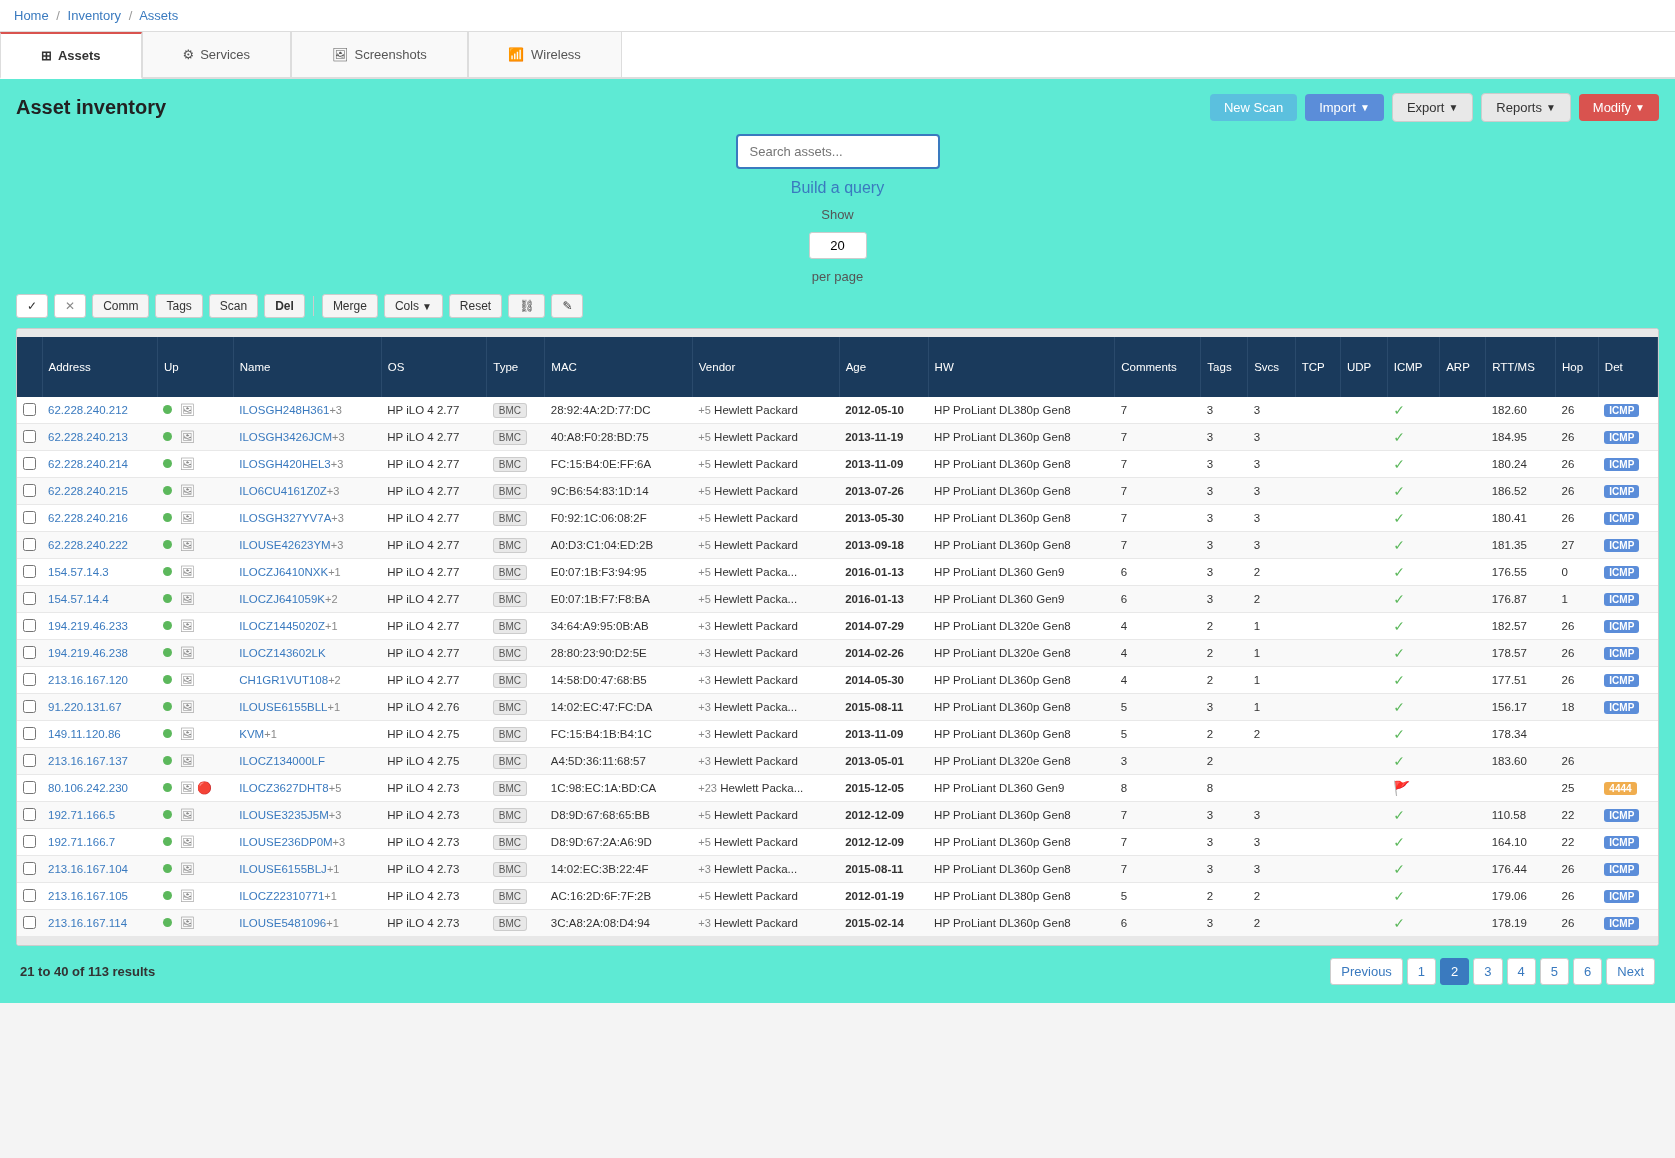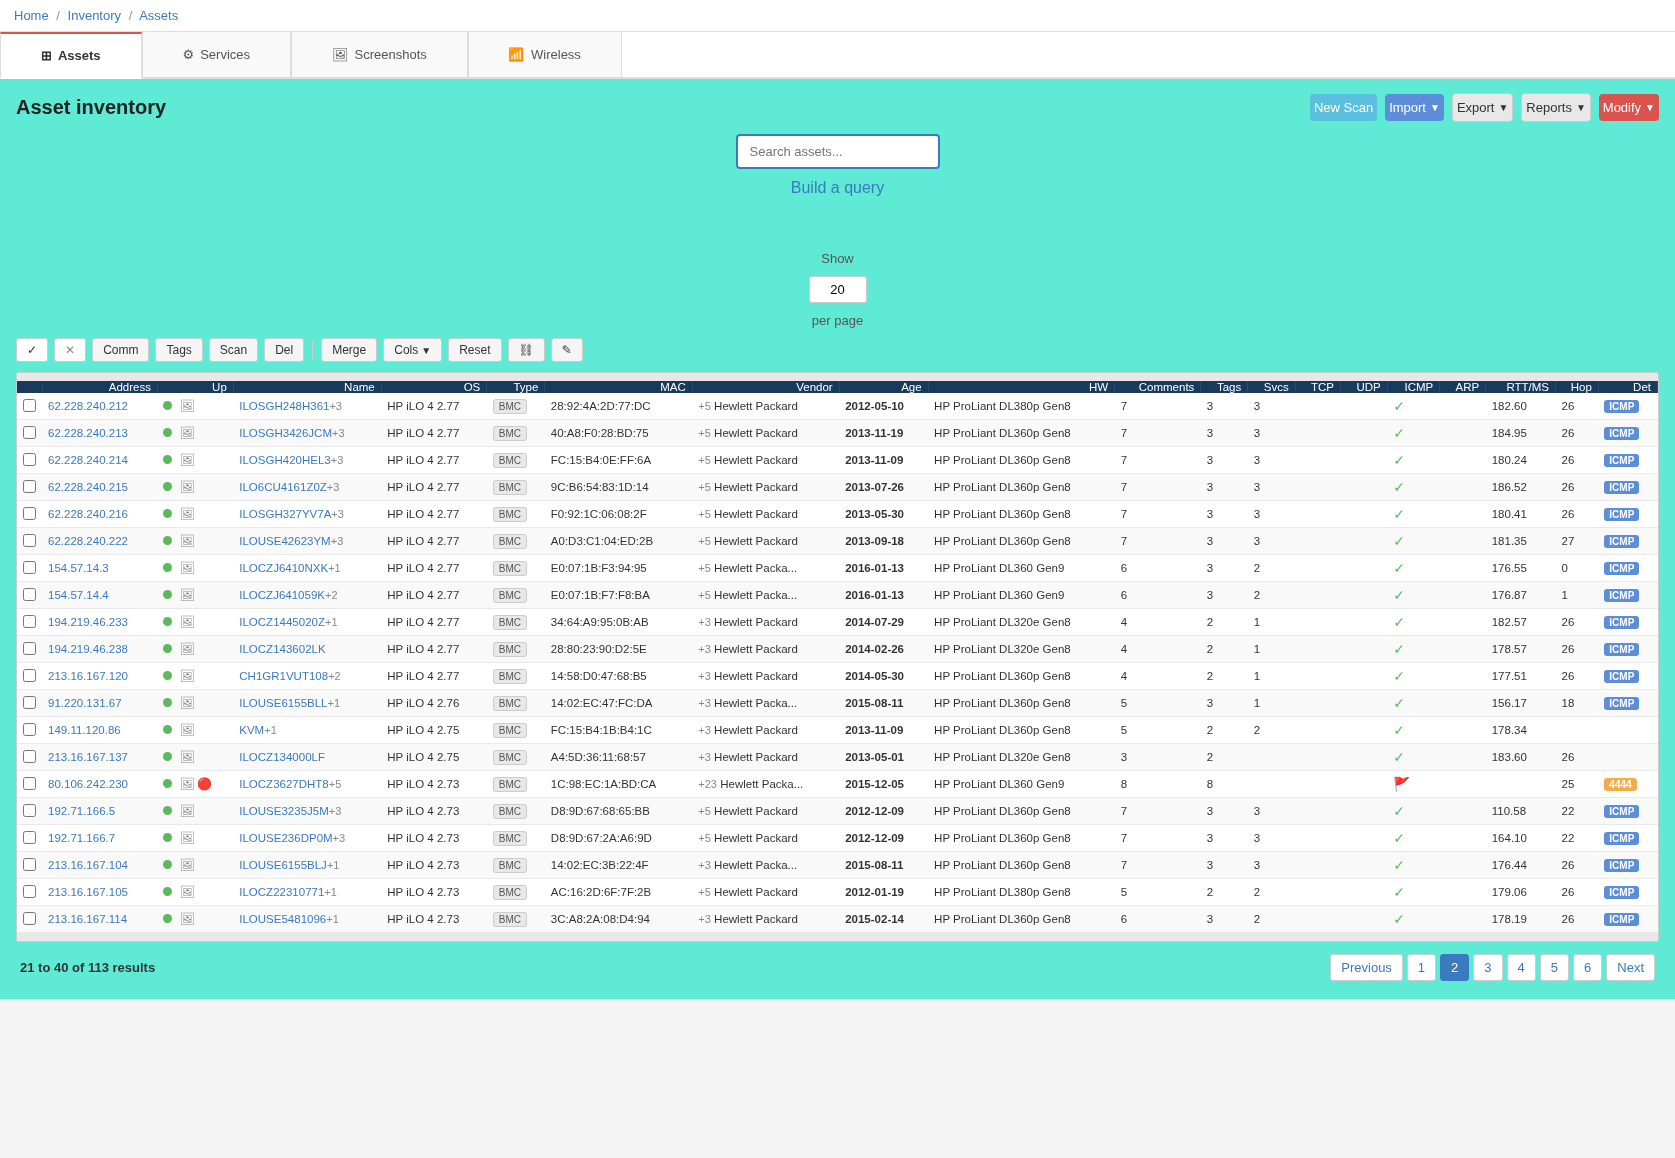--- a/index.html
+++ b/index.html
@@ -17,48 +17,48 @@
     .tab:not(.active) { border-top: none; }
 
     
     .main { padding: 14px 16px; background: #5eead4; min-height: 900px; }
 
     
     .header-row { display: flex; align-items: center; justify-content: space-between; margin-bottom: 12px; }
     .page-title { font-size: 20px; font-weight: bold; color: #222; }
     .header-buttons { display: flex; gap: 8px; align-items: center; }
 
-    .btn { padding: 6px 4px; border-radius: 4px; border: none; cursor: pointer; font-size: 13px; display: flex; align-items: center; gap: 4px; }
+    .btn { padding: 6px 14px; border-radius: 4px; border: none; cursor: pointer; font-size: 13px; display: flex; align-items: center; gap: 4px; }
     .btn-teal { background: #5bc0de; color: #fff; }
     .btn-blue { background: #5b8dd9; color: #fff; }
     .btn-gray { background: #e8e8e8; color: #333; border: 1px solid #ccc; }
     .btn-red { background: #d9534f; color: #fff; }
     .btn-dropdown::after { content: ' ▼'; font-size: 10px; }
 
     
     .search-row { display: flex; align-items: center; gap: 10px; margin-bottom: 10px; flex-direction: column; }
     .search-input { flex: 1; padding: 8px 12px; border: 2px solid #3a7abf; border-radius: 4px; font-size: 13px; outline: none; }
     .build-query-link { color: #3a7abf; text-decoration: none; font-size: 16px; white-space: nowrap; }
-    .show-label { font-size: 13px; color: #555; margin-top: 44px; }
+    .show-label { font-size: 13px; color: #555; }
     .show-input { width: 58px; padding: 5px; border: 1px solid #ccc; border-radius: 3px; text-align: center; font-size: 13px; }
     .per-page { font-size: 13px; color: #555; }
 
     
     .toolbar { display: flex; align-items: center; gap: 6px; margin-bottom: 10px; }
     .toolbar-btn { padding: 4px 10px; border: 1px solid #ccc; border-radius: 3px; background: #f5f5f5; cursor: pointer; font-size: 12px; color: #333; display: flex; align-items: center; gap: 3px; }
     .toolbar-btn.check { background: #fff; min-width: 28px; text-align: center; }
     .toolbar-btn.x-btn { background: #fff; color: #888; }
-    .toolbar-btn.del-btn { color: #333; }
+    .toolbar-btn.del-btn { color: #333; font-weight: bold; }
     .toolbar-sep { width: 1px; height: 20px; background: #ccc; margin: 0 2px; }
 
     
     .table-wrapper { overflow-x: auto; border: 1px solid #ccc; border-radius: 3px; background: #fff; }
     table { width: 100%; border-collapse: collapse; font-size: 11.5px; }
     thead tr { background: #1a3a5c; color: #fff; }
-    thead th { padding: 0 6px; text-align: right; white-space: nowrap; font-weight: normal; font-size: 11.5px; border-right: 1px solid #2a4a6c; cursor: pointer; }
+    thead th { padding: 24px 6px; text-align: left; white-space: nowrap; font-weight: normal; font-size: 11.5px; border-right: 1px solid #2a4a6c; cursor: pointer; }
     thead th:first-child { width: 24px; }
     tbody tr { border-bottom: 1px solid #e8e8e8; }
     tbody tr:nth-child(even) { background: #f9f9f9; }
     tbody td { padding: 5px 6px; white-space: nowrap; vertical-align: middle; }
 
     .dot-green { display: inline-block; width: 9px; height: 9px; border-radius: 50%; background: #5cb85c; margin-right: 2px; }
 
     .link-blue { color: #3a7abf; text-decoration: none; }
     .tag-plus { color: #888; font-size: 11px; }
     .badge-icmp { background: #5b8dd9; color: #fff; padding: 1px 5px; border-radius: 3px; font-size: 10px; font-weight: bold; }

